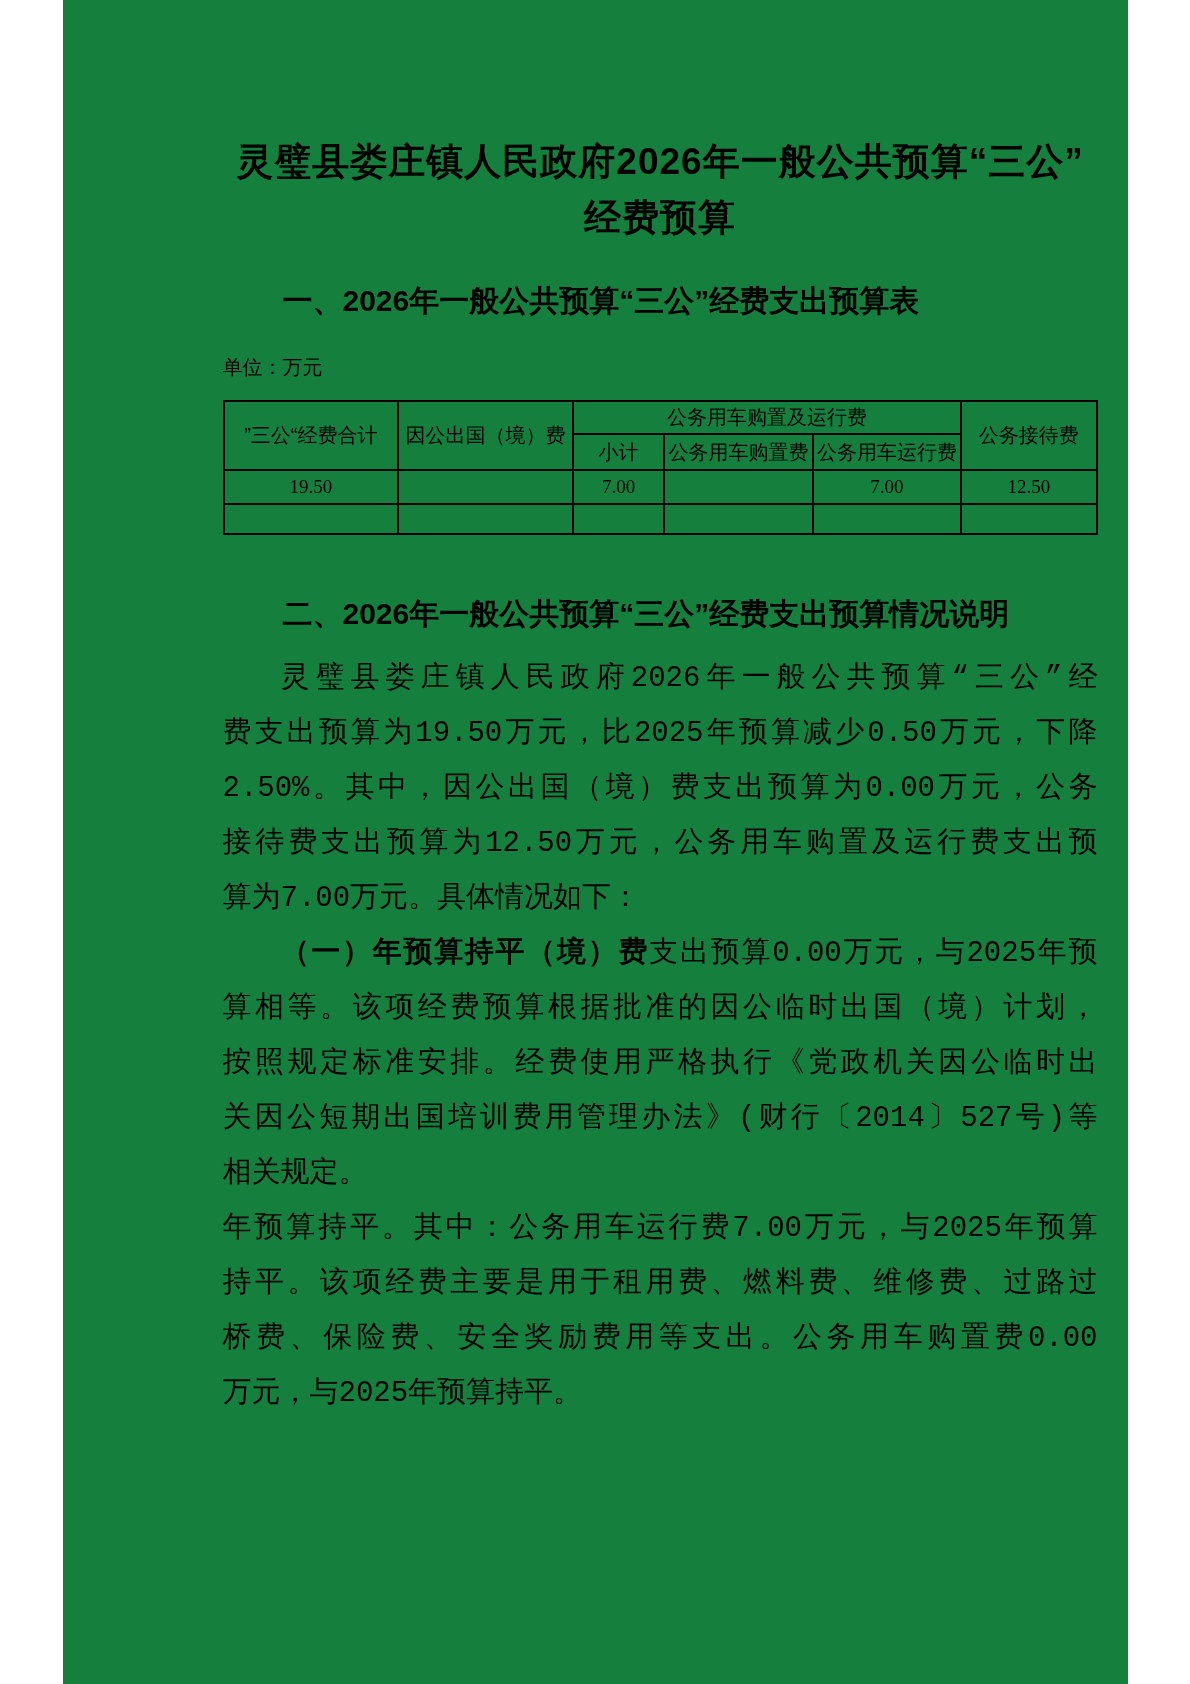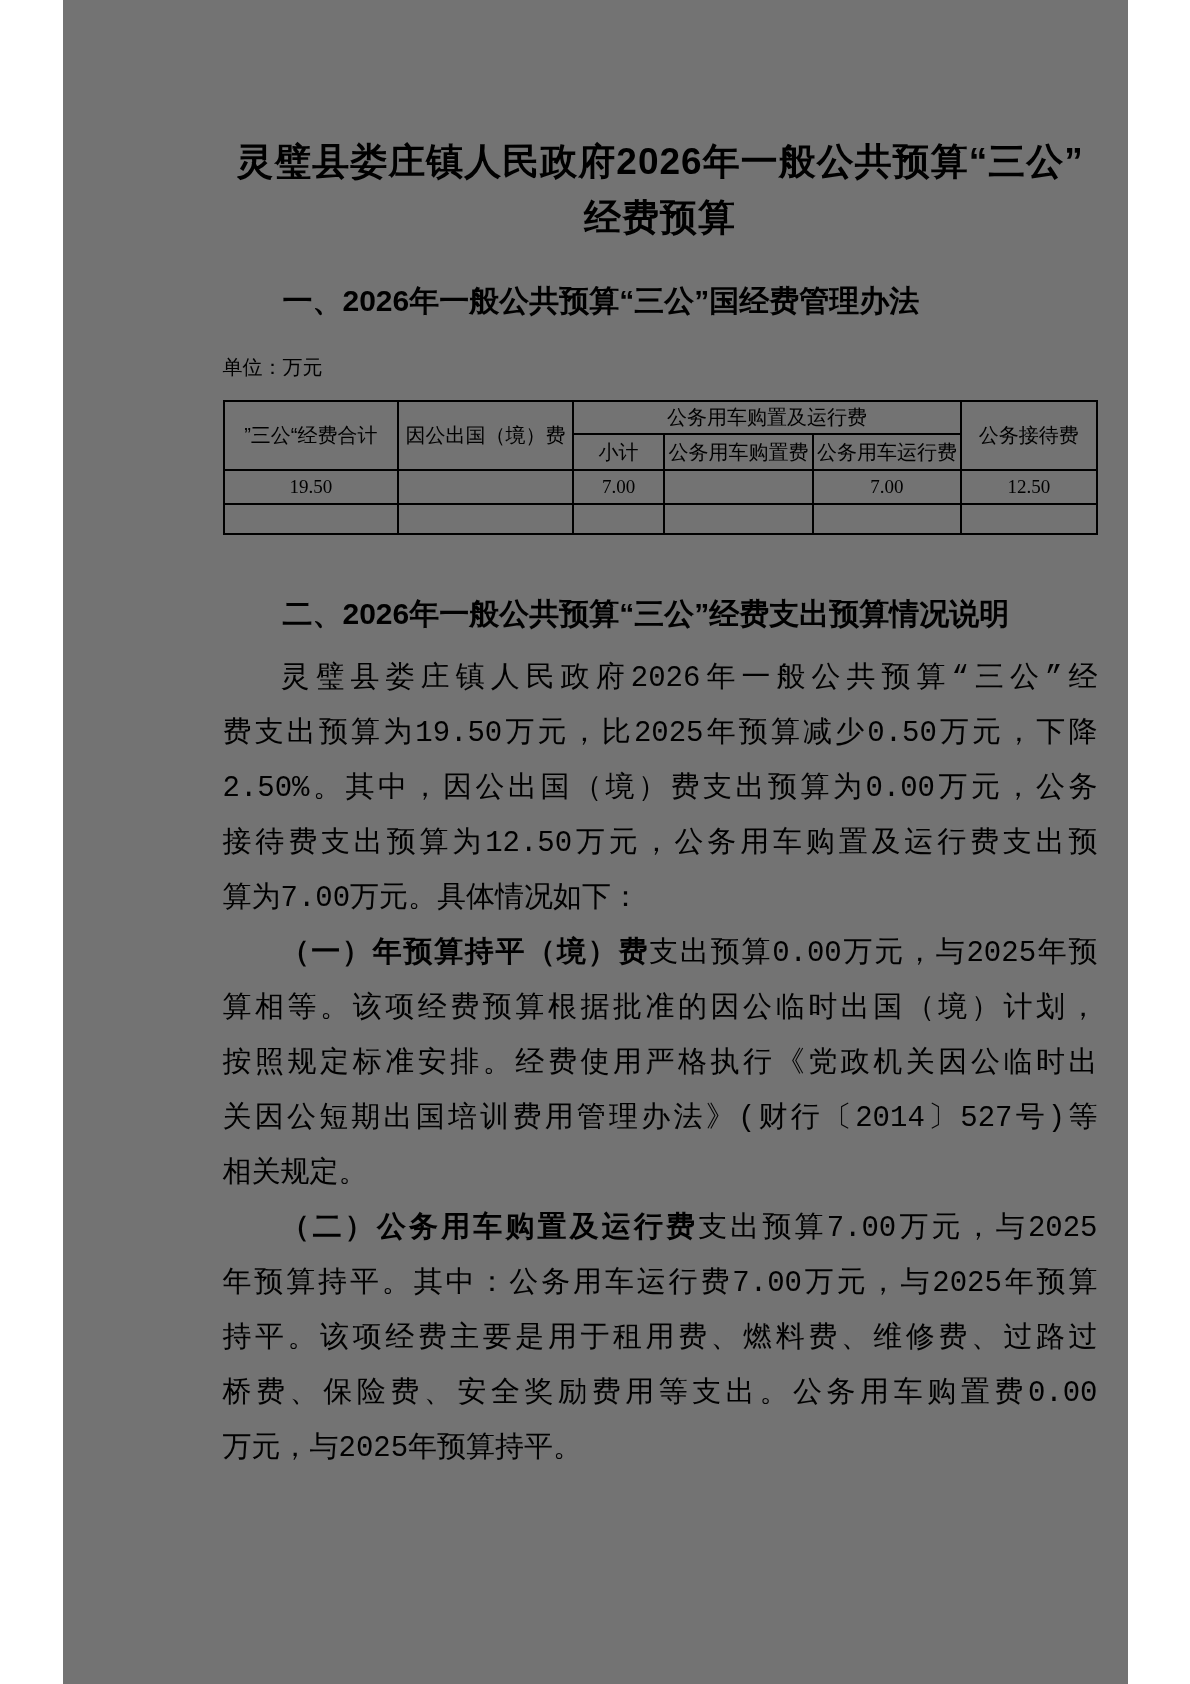--- a/index.html
+++ b/index.html
@@ -2,21 +2,21 @@
 <html lang="zh"><head>
 <meta charset="utf-8">
 <style>
   * { margin: 0; padding: 0; box-sizing: border-box; }
   html, body { background: #ffffff; }
   .page {
     position: relative;
     width: 1065px;
     height: 1684px;
     margin: 0 auto;
-    background: #737373;
+    background: #15803d;
     color: #000000;
     overflow: hidden;
     font-family: "Liberation Serif", serif;
   }
   .content {
     width: 875px;
     margin-left: 160px;
   }
   
   .doc-title {
@@ -94,21 +94,21 @@
 <body>
 
 <div class="page">
   <div class="content">
 
     <div class="doc-title">
       <div>灵璧县娄庄镇人民政府2026年一般公共预算“三公”</div>
       <div>经费预算</div>
     </div>
 
-    <div class="section-heading heading-1">一、2026年一般公共预算“三公”国经费管理办法</div>
+    <div class="section-heading heading-1">一、2026年一般公共预算“三公”经费支出预算表</div>
 
     <div class="unit-label">单位：万元</div>
 
     <table class="budget-table">
       <colgroup>
         <col style="width:20%">
         <col style="width:20%">
         <col style="width:10.5%">
         <col style="width:17%">
         <col style="width:17%">
@@ -159,21 +159,20 @@
 
       <div class="paragraph">
         <div class="line first"><span class="bold-lead">（一）年预算持平（境）费</span><span>支出预算0.00万元，与2025年预</span></div>
         <div class="line">算相等。该项经费预算根据批准的因公临时出国（境）计划，</div>
         <div class="line">按照规定标准安排。经费使用严格执行《党政机关因公临时出</div>
         <div class="line">关因公短期出国培训费用管理办法》(财行〔2014〕527号)等</div>
         <div class="line last">相关规定。</div>
       </div>
 
       <div class="paragraph">
-        <div class="line first"><span class="bold-lead">（二）公务用车购置及运行费</span><span>支出预算7.00万元，与2025</span></div>
         <div class="line">年预算持平。其中：公务用车运行费7.00万元，与2025年预算</div>
         <div class="line">持平。该项经费主要是用于租用费、燃料费、维修费、过路过</div>
         <div class="line">桥费、保险费、安全奖励费用等支出。公务用车购置费0.00</div>
         <div class="line last">万元，与2025年预算持平。</div>
       </div>
 
     </div>
   </div>
 </div>
 

